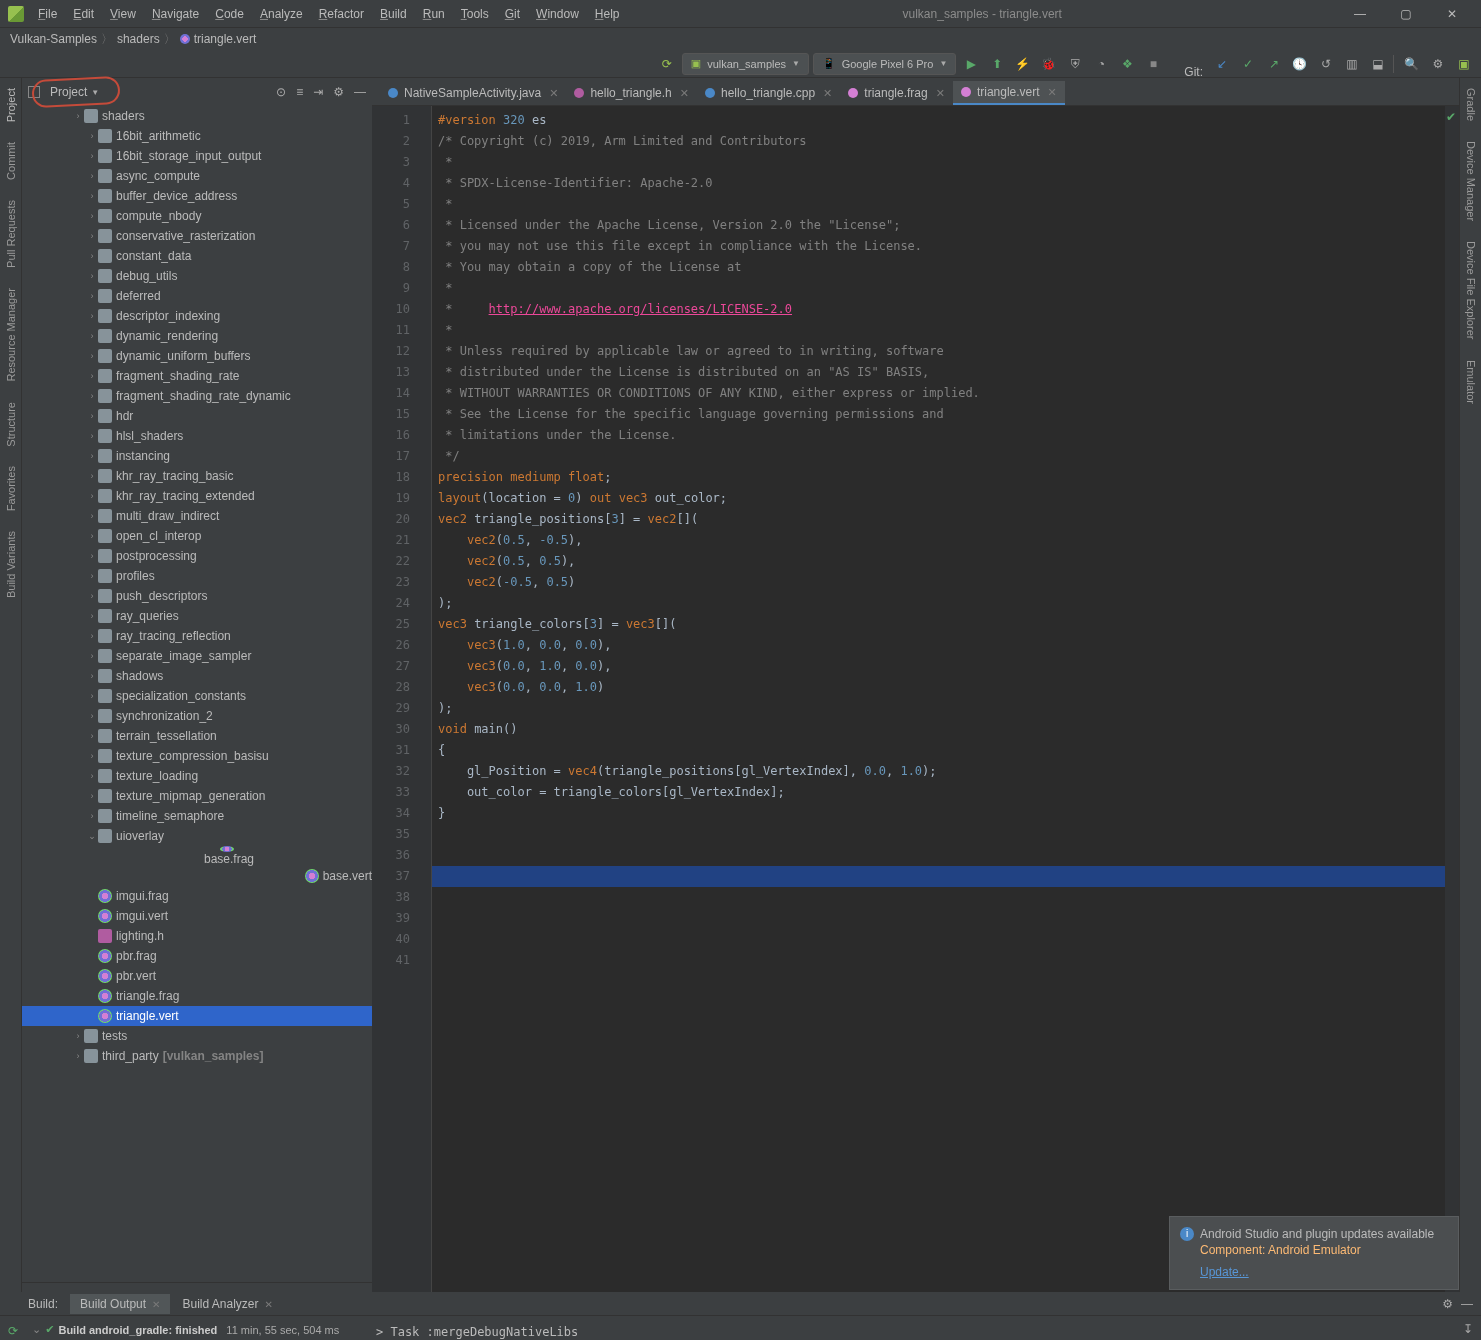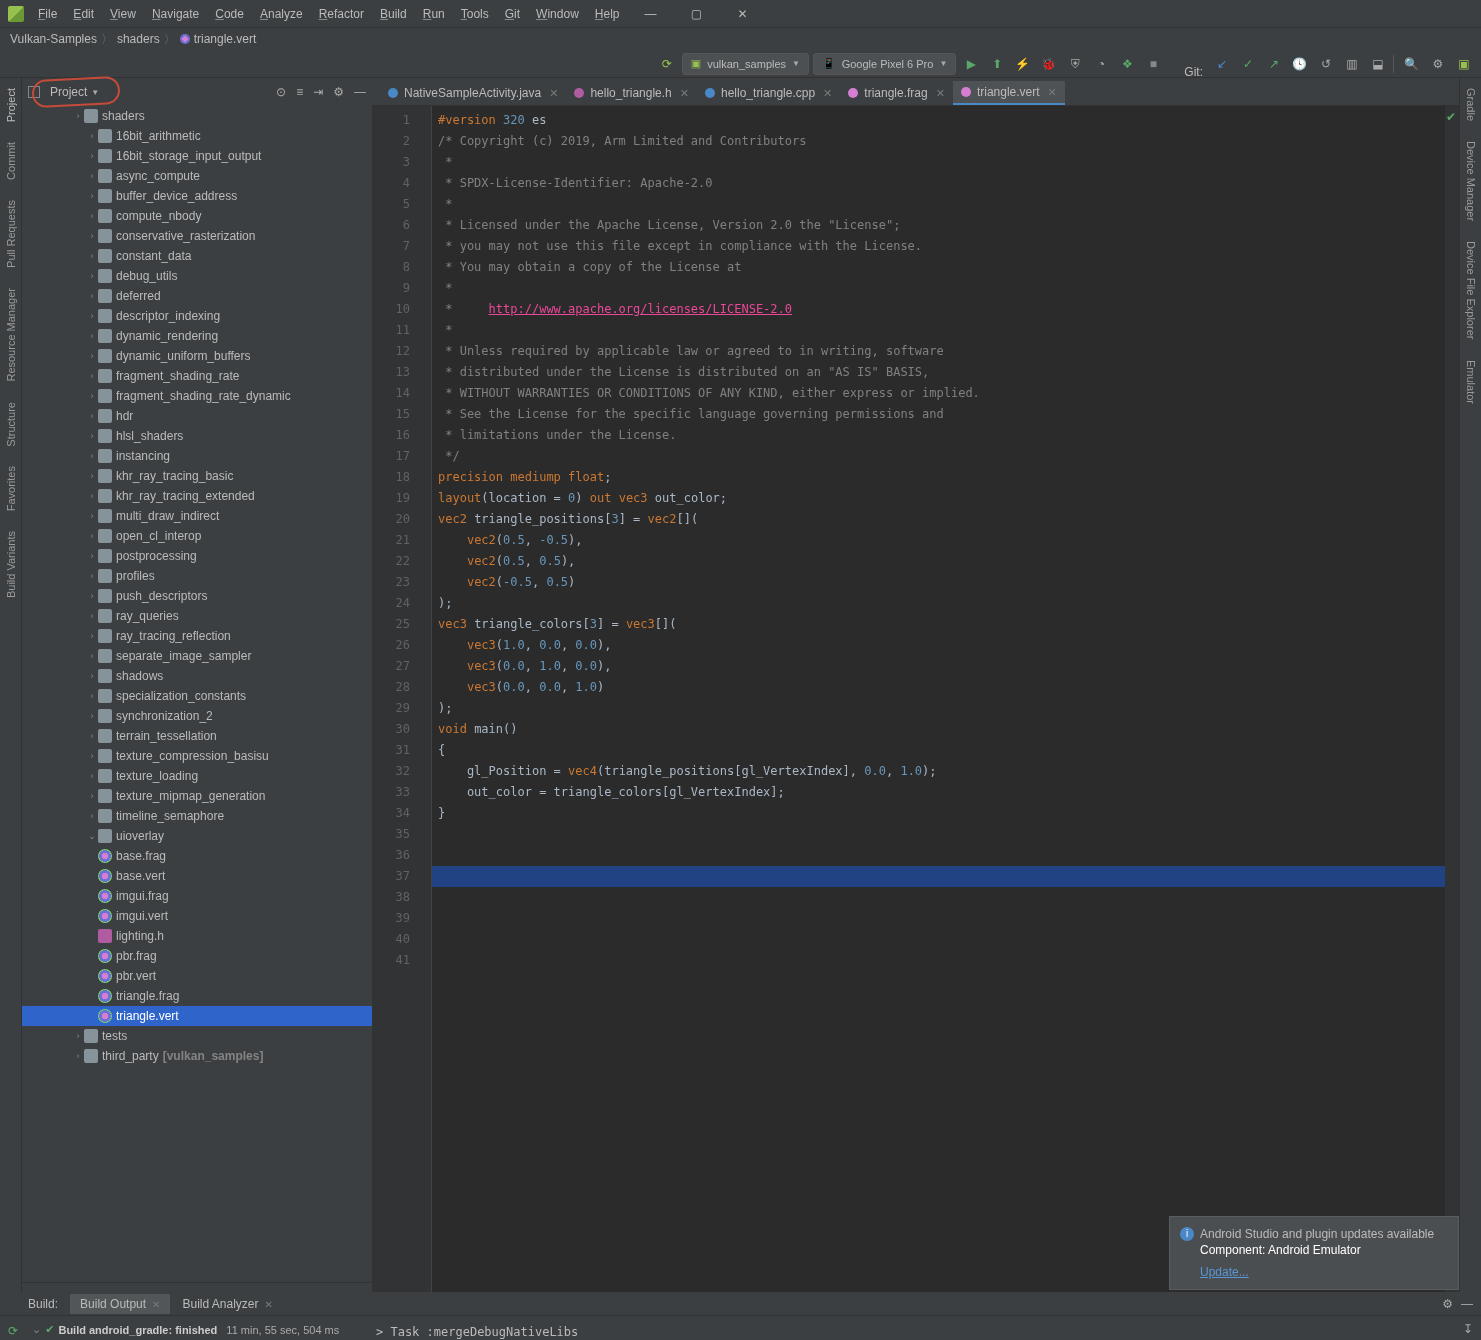--- a/index.html
+++ b/index.html
@@ -86,20 +86,21 @@
       <span><u>C</u>ode</span>
       <span><u>A</u>nalyze</span>
       <span><u>R</u>efactor</span>
       <span><u>B</u>uild</span>
       <span><u>R</u>un</span>
       <span><u>T</u>ools</span>
       <span><u>G</u>it</span>
       <span><u>W</u>indow</span>
       <span><u>H</u>elp</span>
     </div>
+  <div class="title">vulkan_samples - triangle.vert</div>
   <div class="winbtns">
     <div>—</div>
     <div>▢</div>
     <div>✕</div>
   </div>
 </div>
 
 <div class="crumbrow">
   <span>Vulkan-Samples</span>
     <span class="sep">〉</span>
@@ -349,26 +350,26 @@
         <div class="item" style="padding-left: 64px;">
           <span class="exp">›</span>
           <span class="ficon folder"></span>
           <span class="name">timeline_semaphore</span>
         </div>
         <div class="item" style="padding-left: 64px;">
           <span class="exp">⌄</span>
           <span class="ficon folder"></span>
           <span class="name">uioverlay</span>
         </div>
-        <div class="item" style="padding-left: 64px;">
+        <div class="item" style="padding-left: 64px; flex-direction: column;">
           <span class="exp"></span>
           <span class="ficon shader"></span>
           <span class="name">base.frag</span>
         </div>
-        <div class="item" style="padding-left: 64px;">
+        <div class="item" style="padding-left: 64px; justify-content: flex-end;">
           <span class="exp"></span>
           <span class="ficon shader"></span>
           <span class="name">base.vert</span>
         </div>
         <div class="item" style="padding-left: 64px;">
           <span class="exp"></span>
           <span class="ficon shader"></span>
           <span class="name">imgui.frag</span>
         </div>
         <div class="item" style="padding-left: 64px;">
@@ -494,15 +495,15 @@
     <div class="bprt">
       <span>↧</span>
 
     </div>
   </div>
 </div>
 
 <div class="popup">
   <div class="pi">i</div>
   <div class="pt pt2">Android Studio and plugin updates available</div>
-  <div class="pt2" style="color:#ffffff;">Component: Android Emulator</div>
+  <div class="pt2" style="color:#fdba74;">Component: Android Emulator</div>
   <a class="lnk">Update...</a>
 </div>
 
 </body></html>

